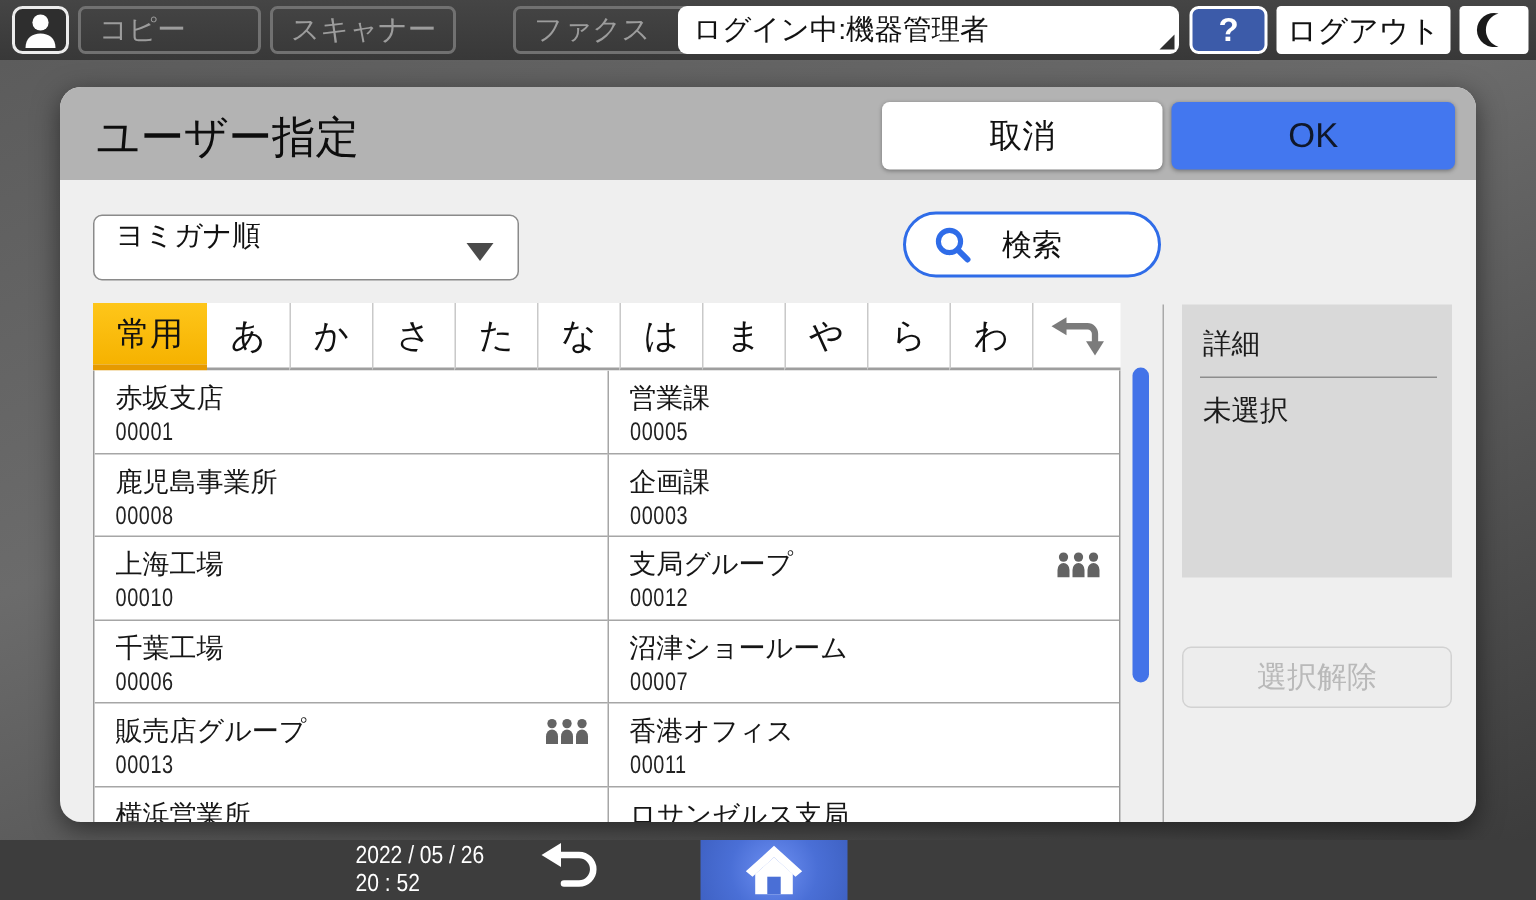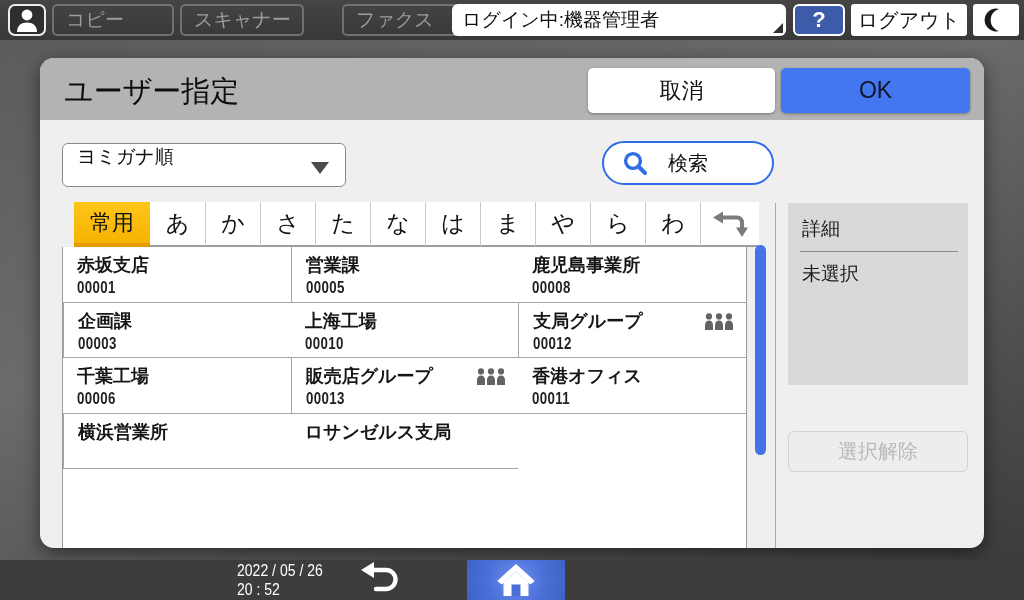--- a/index.html
+++ b/index.html
@@ -54,34 +54,34 @@
   .dd-arrow { position:absolute; right:16px; top:18px; width:0; height:0;
               border-left:9px solid transparent; border-right:9px solid transparent;
               border-top:12px solid #4a4a4a; }
   .search-btn { position:absolute; left:562px; top:83px; width:172px; height:44px;
                 background:#fff; border:2.5px solid #2f6ce8; border-radius:22px;
                 display:flex; align-items:center; padding-left:18px; font-size:20px; color:#111; }
   .search-btn svg { margin-right:20px; }
 
   
   .tabs { position:absolute; left:22px; top:144px; width:685px; height:45px;
-          display:flex;margin-left:12px; }
+          display:flex; }
   .tab { flex:0 0 55px; background:#fff; border-bottom:2px solid #9e9e9e;
          display:flex; align-items:center; justify-content:center;
          font-size:23px; color:#111; }
   .tab + .tab { border-left:1px solid #c9c9c9; }
   .tab.active { flex:0 0 76px; background:linear-gradient(#fec61a,#f6b200);
                 border-bottom:4px solid #e69a00; border-left:none; font-size:22px; }
   .tab.active + .tab { border-left:none; }
   .tab.swap { flex:0 0 59px; }
 
   
   .list { position:absolute; left:22px; top:189px; width:685px; height:301px;
           background:#fff; border-left:1px solid #9a9a9a; border-right:1px solid #9a9a9a;
-          display:grid; grid-template-columns:1fr 1fr 1fr; grid-auto-rows:55.5px; overflow:hidden;font-weight:bold; }
+          display:grid; grid-template-columns:1fr 1fr; grid-auto-rows:55.5px; overflow:hidden; }
   .cell { position:relative; border-bottom:1px solid #a6a6a6; padding:6px 14px 0 14px; }
   .cell:nth-child(even) { border-left:1px solid #a6a6a6; }
   .cell .uname { display:block; font-size:18px; color:#161616; line-height:24px;
                  white-space:nowrap; overflow:hidden; }
   .cell .uid { display:inline-block; font-size:17px; color:#222; line-height:22px;
                transform:scaleX(.78); transform-origin:0 50%; letter-spacing:.5px; }
   .cell .grp { position:absolute; right:12px; top:10px; }
 
   
   .sb-track { position:absolute; left:713px; top:189px; width:16px; height:290px; }
@@ -193,20 +193,21 @@
       <circle cx="5" cy="3.4" r="3.1"></circle>
                 <path d="M1 17 v-5 a4 4.6 0 0 1 8 0 v5 z"></path>
       <circle cx="15" cy="3.4" r="3.1"></circle>
                 <path d="M11 17 v-5 a4 4.6 0 0 1 8 0 v5 z"></path>
       <circle cx="25" cy="3.4" r="3.1"></circle>
                 <path d="M21 17 v-5 a4 4.6 0 0 1 8 0 v5 z"></path>
     </g>
   </svg>
 </div>
           <div class="cell"><span class="uname">千葉工場</span><span class="uid">00006</span></div>
+          <div class="cell"><span class="uname">沼津ショールーム</span><span class="uid">00007</span></div>
           <div class="cell"><span class="uname">販売店グループ</span><span class="uid">00013</span>
   <svg class="grp" width="30" height="17" viewBox="0 0 30 17">
     <g fill="#636363">
       <circle cx="5" cy="3.4" r="3.1"></circle>
                 <path d="M1 17 v-5 a4 4.6 0 0 1 8 0 v5 z"></path>
       <circle cx="15" cy="3.4" r="3.1"></circle>
                 <path d="M11 17 v-5 a4 4.6 0 0 1 8 0 v5 z"></path>
       <circle cx="25" cy="3.4" r="3.1"></circle>
                 <path d="M21 17 v-5 a4 4.6 0 0 1 8 0 v5 z"></path>
     </g>

